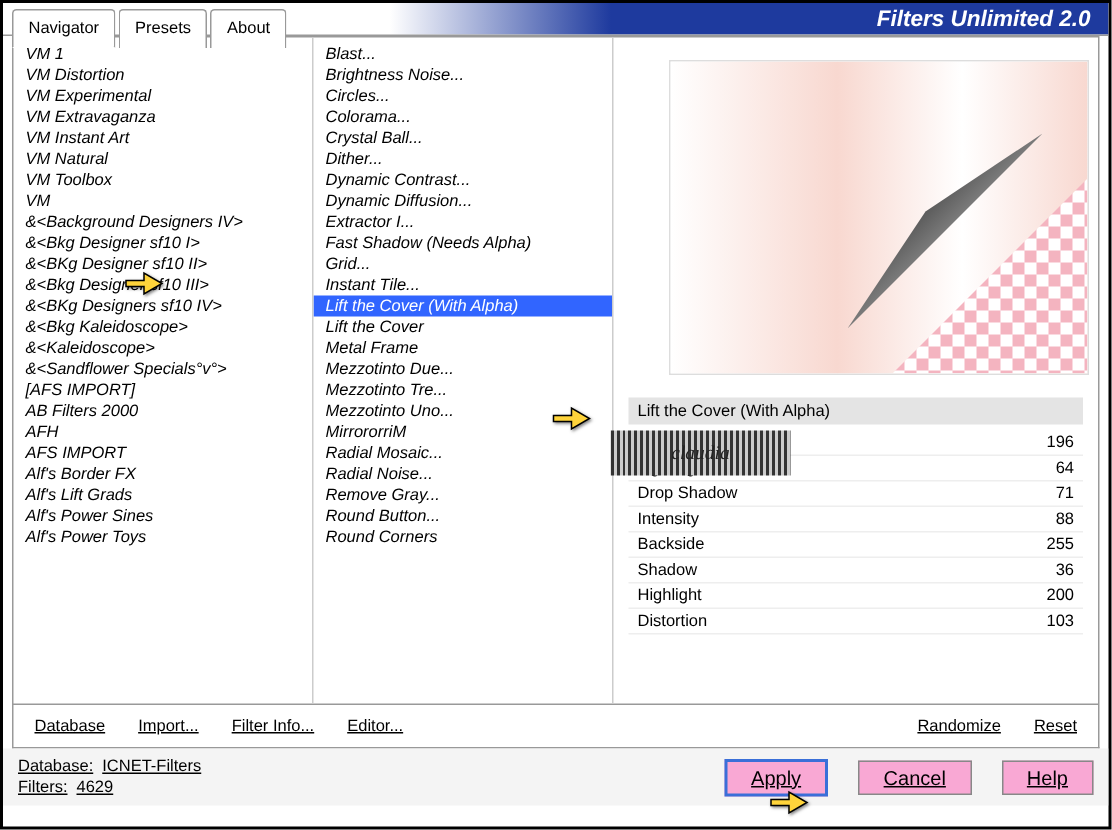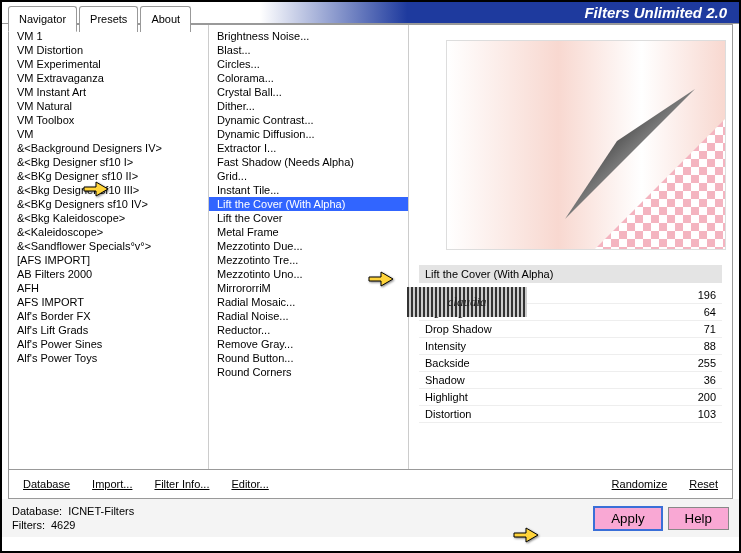--- a/index.html
+++ b/index.html
@@ -10,36 +10,36 @@
 .tab { padding: 6px 10px; border: 1px solid #999; border-bottom: none; background: #fff; border-radius: 3px 3px 0 0; cursor: pointer; margin-right: 2px; font-size: 11px; }
 .tab.active { border-bottom: 1px solid #fff; position: relative; z-index: 2; }
 .main { display: flex; height: 446px; border: 1px solid #999; margin: 0 6px; background: #fff; }
 .col { position: relative; border-right: 1px solid #ccc; }
 .col1 { width: 200px; }
 .col2 { width: 200px; }
 .list { overflow-y: scroll; height: 100%; padding: 4px 0; }
 .list::-webkit-scrollbar { width: 16px; }
 .list::-webkit-scrollbar-track { background: #f0f0f0; border: 1px solid #ccc; }
 .list::-webkit-scrollbar-thumb { background: #c8c8c8; border: 1px solid #999; }
-.item { padding: 1px 8px; cursor: pointer; white-space: nowrap; overflow: hidden; }
+.item { padding: 1px 8px; cursor: pointer; white-space: nowrap; overflow: hidden; font-style: italic; }
 .item.selected { background: #3165ff; color: #fff; }
 .preview { flex: 1; display: flex; flex-direction: column; }
 .preview-img { height: 240px; display: flex; align-items: center; justify-content: flex-end; padding-right: 6px; }
 .preview-canvas { width: 280px; height: 210px; position: relative; overflow: hidden; border: 1px solid #ddd; }
 .gradient-bg { position: absolute; inset: 0; background: linear-gradient(to right, #fff, #f8d8d0 40%, #fff 70%, #f8d8d0); }
 .checker { position: absolute; right: 0; bottom: 0; width: 130px; height: 130px; background-image: repeating-conic-gradient(#f4b4c0 0 25%, #fff 0 50%); background-size: 16px 16px; clip-path: polygon(100% 0, 100% 100%, 0 100%); }
 .pagecurl2 { position: absolute; right: 30px; bottom: 30px; width: 130px; height: 130px; background: linear-gradient(315deg, #fff 0%, #999 40%, #000 90%); clip-path: polygon(0 100%, 100% 0, 40% 40%); }
 .claudia { position: absolute; left: 405px; top: 285px; width: 120px; height: 30px; background: repeating-linear-gradient(90deg, #333, #333 2px, #ccc 2px, #ccc 4px); display: flex; align-items: center; justify-content: center; color: #222; font-style: italic; font-family: cursive; font-size: 13px; z-index: 10; }
 .params { padding: 0 10px; }
 .param-title { background: #e4e4e4; padding: 3px 6px; margin-bottom: 4px; }
 .param-row { display: flex; justify-content: space-between; padding: 2px 6px; border-bottom: 1px solid #eee; }
 .btnrow { display: flex; gap: 14px; padding: 6px 10px; margin: 0 6px; border: 1px solid #999; border-top: none; }
 .linkbtn { text-decoration: underline; cursor: pointer; padding: 2px 4px; }
 .spacer { flex: 1; }
-.bottom { display: flex; align-items: center; padding: 6px 10px; gap: 5px; background: #f4f4f4; }
+.bottom { display: flex; align-items: center; padding: 6px 10px; gap: 20px; background: #f4f4f4; text-decoration: underline; }
 .info { display: flex; flex-direction: column; gap: 2px; }
 .info-row { display: flex; gap: 6px; }
 .btn { padding: 3px 16px; border: 1px solid #888; background: #f9a8d4; cursor: pointer; }
 .btn.default { border: 2px solid #3a6fd8; }
 .pointer { position: absolute; z-index: 20; width: 28px; height: 22px; pointer-events: none; }
 .pointer svg { filter: drop-shadow(1px 1px 1px rgba(0,0,0,0.5)); }
 #ptr1 { left: 80px; top: 175px; }
 #ptr2 { left: 365px; top: 265px; }
 #ptr3 { left: 510px; top: 521px; }
 </style>
@@ -79,42 +79,41 @@
         <div class="item">AFH</div>
         <div class="item">AFS IMPORT</div>
         <div class="item">Alf's Border FX</div>
         <div class="item">Alf's Lift Grads</div>
         <div class="item">Alf's Power Sines</div>
         <div class="item">Alf's Power Toys</div>
       </div>
   </div>
   <div class="col col2">
     <div class="list" id="filter-list">
+        <div class="item">Blast...</div>
         <div class="item">Brightness Noise...</div>
-        <div class="item">Blast...</div>
         <div class="item">Circles...</div>
         <div class="item">Colorama...</div>
         <div class="item">Crystal Ball...</div>
         <div class="item">Dither...</div>
         <div class="item">Dynamic Contrast...</div>
         <div class="item">Dynamic Diffusion...</div>
         <div class="item">Extractor I...</div>
         <div class="item">Fast Shadow (Needs Alpha)</div>
         <div class="item">Grid...</div>
         <div class="item">Instant Tile...</div>
         <div class="item selected">Lift the Cover (With Alpha)</div>
         <div class="item">Lift the Cover</div>
         <div class="item">Metal Frame</div>
         <div class="item">Mezzotinto Due...</div>
         <div class="item">Mezzotinto Tre...</div>
         <div class="item">Mezzotinto Uno...</div>
         <div class="item">MirrororriM</div>
         <div class="item">Radial Mosaic...</div>
         <div class="item">Radial Noise...</div>
-        <div class="item">Reductor...</div>
         <div class="item">Remove Gray...</div>
         <div class="item">Round Button...</div>
         <div class="item">Round Corners</div>
       </div>
   </div>
   <div class="preview">
     <div class="preview-img">
       <div class="preview-canvas">
         <div class="gradient-bg"></div>
         <div class="checker"></div>
@@ -179,20 +178,21 @@
         <span>Database:</span>
         <span>ICNET-Filters</span>
       </div>
     <div class="info-row">
         <span>Filters:</span>
         <span>4629</span>
       </div>
   </div>
   <span class="spacer"></span>
   <button class="btn default">Apply</button>
+  <button class="btn">Cancel</button>
   <button class="btn">Help</button>
 </div>
 
 <div class="pointer" id="ptr1"><svg viewBox="0 0 28 22">
       <path d="M2 10 L14 10 L14 5 L26 12 L14 19 L14 14 L2 14 Z" fill="#ffd43b" stroke="#000" stroke-width="1"></path>
     </svg></div>
 <div class="pointer" id="ptr2"><svg viewBox="0 0 28 22">
       <path d="M2 10 L14 10 L14 5 L26 12 L14 19 L14 14 L2 14 Z" fill="#ffd43b" stroke="#000" stroke-width="1"></path>
     </svg></div>
 <div class="pointer" id="ptr3"><svg viewBox="0 0 28 22">

